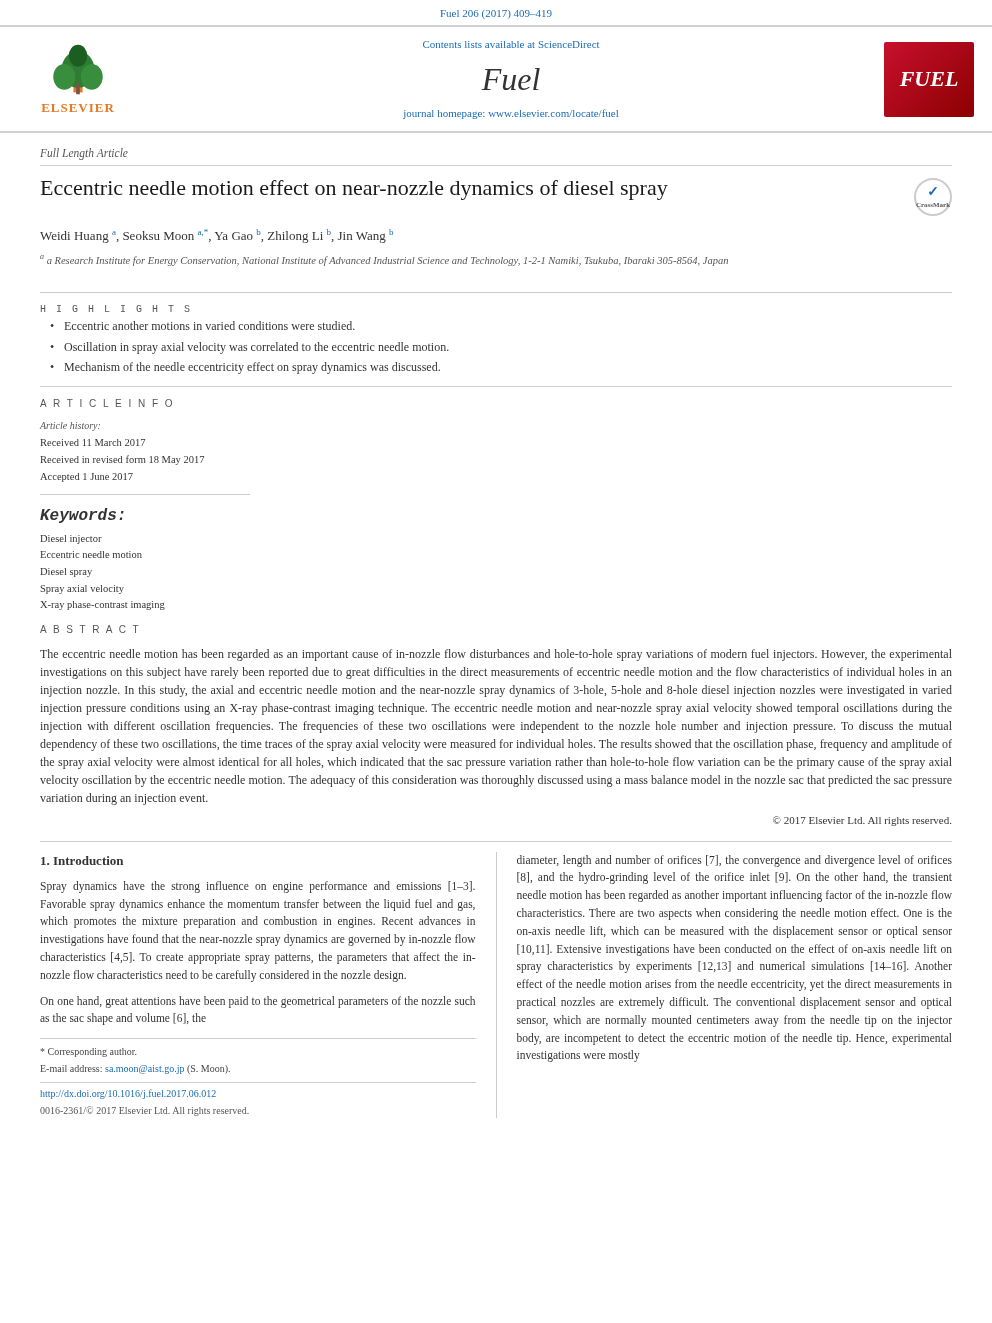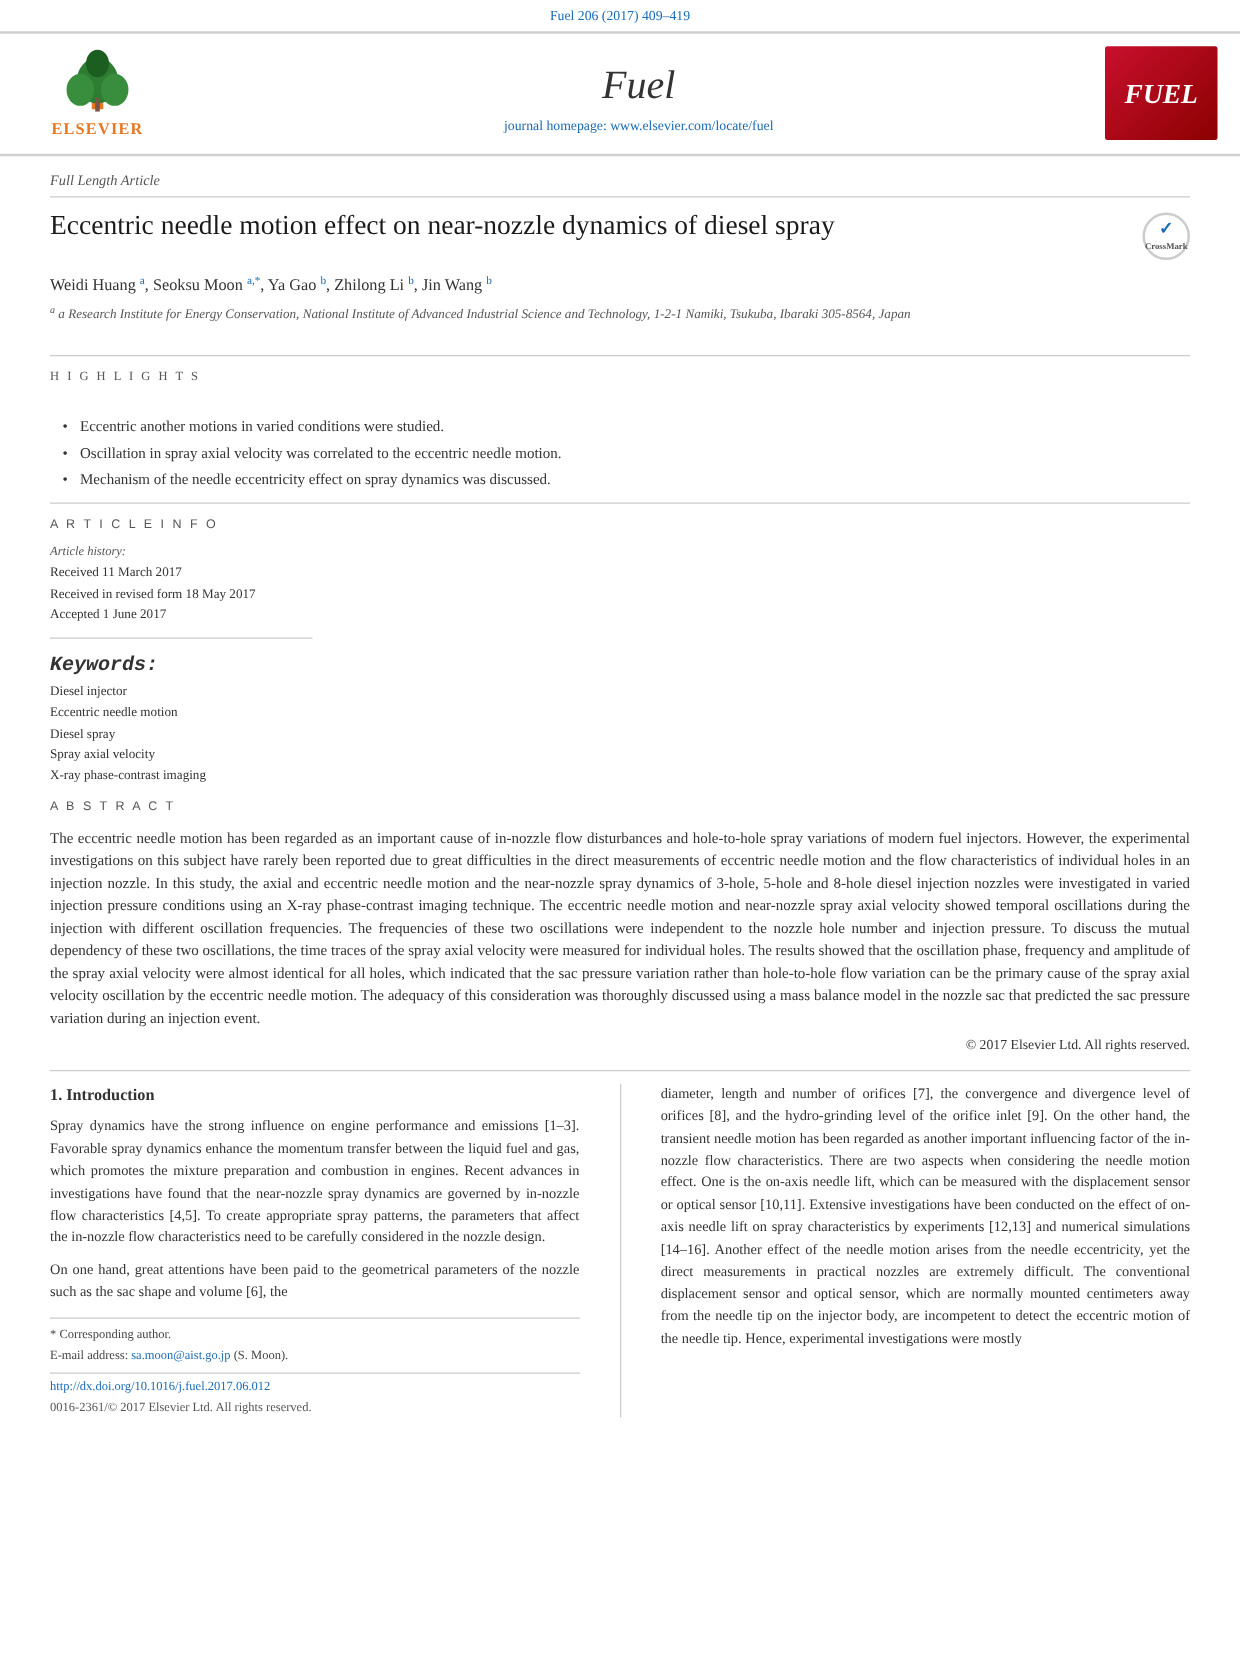--- a/index.html
+++ b/index.html
@@ -154,22 +154,22 @@
       margin: 10px 0;
     }
     .highlights-section {
       margin-bottom: 10px;
     }
     .highlights-title {
       font-size: 10px;
       letter-spacing: 2px;
       text-transform: uppercase;
       color: #555;
-      margin-bottom: 24px;
-      font-family: Liberation Serif, serif;
+      margin-bottom: 1px;
+      font-family: Liberation Mono, monospace;
     }
     .highlights-list {
       list-style: none;
       padding-left: 10px;
     }
     .highlights-list li {
       font-size: 12px;
       color: #333;
       margin-bottom: 4px;
       position: relative;
@@ -243,21 +243,21 @@
     }
     .abstract-copyright {
       font-size: 11px;
       color: #333;
       text-align: right;
       margin-top: 6px;
     }
     
     .body-two-col {
       display: flex;
-      gap: 32px;
+      gap: 20px;
       margin-top: 10px;
     }
     .body-left {
       flex: 1;
     }
     .body-right {
       flex: 1;
     }
     .section-heading {
       font-size: 13px;
@@ -310,20 +310,24 @@
         <ellipse cx="45" cy="30" rx="18" ry="20" fill="#2e7d32"></ellipse>
         <ellipse cx="30" cy="38" rx="12" ry="14" fill="#388e3c"></ellipse>
         <ellipse cx="60" cy="38" rx="12" ry="14" fill="#388e3c"></ellipse>
         <ellipse cx="45" cy="15" rx="10" ry="12" fill="#1b5e20"></ellipse>
         <rect x="43" y="45" width="4" height="12" fill="#795548"></rect>
       </svg>
       <div class="elsevier-text">ELSEVIER</div>
     </div>
 
     <div class="journal-center">
+      <div class="sciencedirect-link">
+        <span>Contents lists available at</span>
+        <span style="color:#1a6bb5;cursor:pointer;">ScienceDirect</span>
+      </div>
       <div class="journal-name">Fuel</div>
       <div class="journal-homepage">
         <span>journal homepage:</span>
         <span style="color:#1a6bb5;cursor:pointer;">www.elsevier.com/locate/fuel</span>
       </div>
     </div>
 
     <div class="fuel-logo-box">
       <span>FUEL</span>
     </div>

